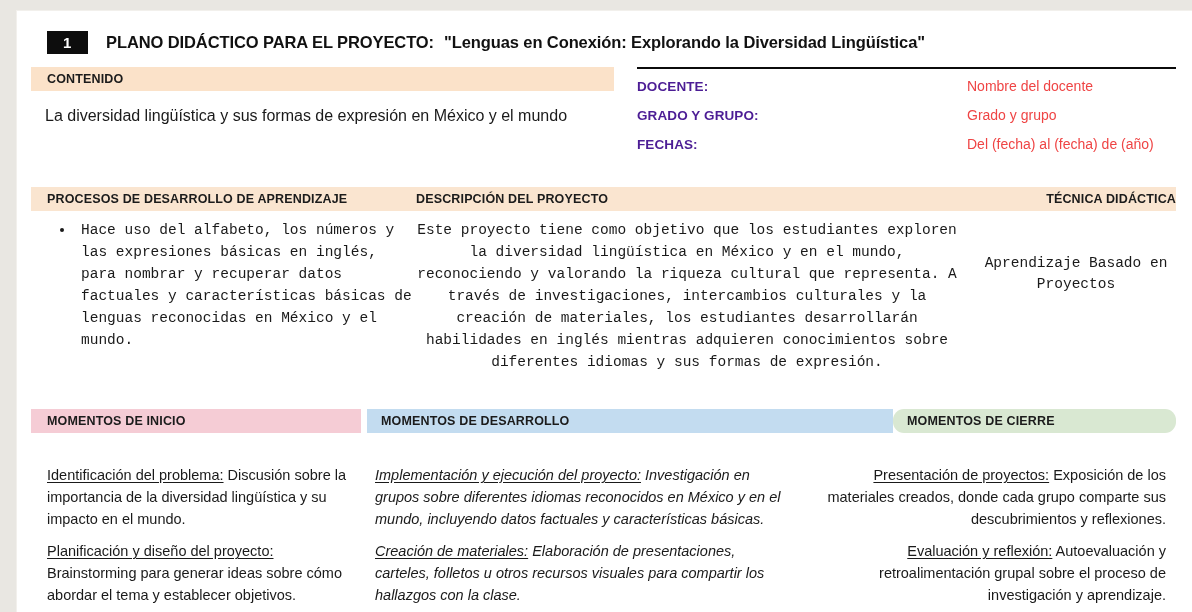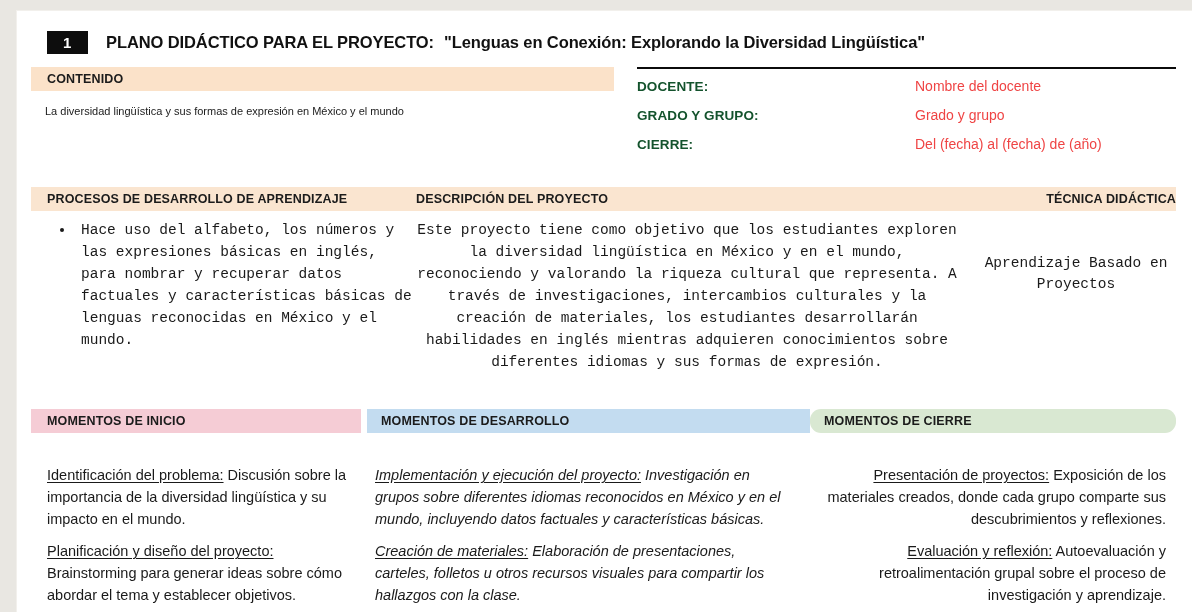--- a/index.html
+++ b/index.html
@@ -89,41 +89,41 @@
   }
   .row1-left {
     width: 583px;
     flex: 0 0 auto;
   }
   .contenido-bar {
     background: #fbe2c9;
     padding-left: 16px;
   }
   .contenido-body {
-    font-size: 11px;
+    font-size: 16px;
     color: #1a1a1a;
     padding: 13px 16px 0 14px;
     line-height: 1.45;
   }
   .row1-right {
     flex: 1 1 auto;
     border-top: 2px solid #0b0b0b;
     padding-top: 9px;
     margin-left: 23px;
   }
   .meta-line {
     display: flex;
     font-size: 13.5px;
     margin-bottom: 13px;
     align-items: baseline;
   }
   .meta-label {
     font-weight: bold;
-    color: #14532d;
-    width: 278px;
+    color: #4c1d95;
+    width: 330px;
     flex: 0 0 auto;
     letter-spacing: 0.1px;
   }
   .meta-value {
     color: #ef4444;
     font-size: 14px;
   }
 
   
   .row2-bars {
@@ -193,21 +193,21 @@
     width: 330px;
     flex: 0 0 auto;
     background: #f5ccd5;
     padding-left: 16px;
   }
   .b-gap {
     width: 6px;
     flex: 0 0 auto;
   }
   .b-desarrollo {
-    width: 443px;
+    width: 526px;
     flex: 0 0 auto;
     background: #c3dcf0;
     padding-left: 14px;
   }
   .b-cierre {
     flex: 1 1 auto;
     background: #d9e8d2;
     padding-left: 14px;
     border-radius: 11px;
   }
@@ -272,21 +272,21 @@
           <span class="meta-label">DOCENTE:</span>
           <span class="meta-value">Nombre del docente</span>
         </div>
 
         <div class="meta-line">
           <span class="meta-label">GRADO Y GRUPO:</span>
           <span class="meta-value">Grado y grupo</span>
         </div>
 
         <div class="meta-line">
-          <span class="meta-label">CIERRE:</span>
+          <span class="meta-label">FECHAS:</span>
           <span class="meta-value">Del  (fecha) al (fecha) de (año)</span>
         </div>
 
       </div>
     </div>
 
     <div class="row2-bars">
       <div class="bar b-procesos">PROCESOS DE DESARROLLO DE APRENDIZAJE</div>
       <div class="bar b-descripcion">DESCRIPCIÓN DEL PROYECTO</div>
       <div class="bar b-tecnica">TÉCNICA DIDÁCTICA</div>

